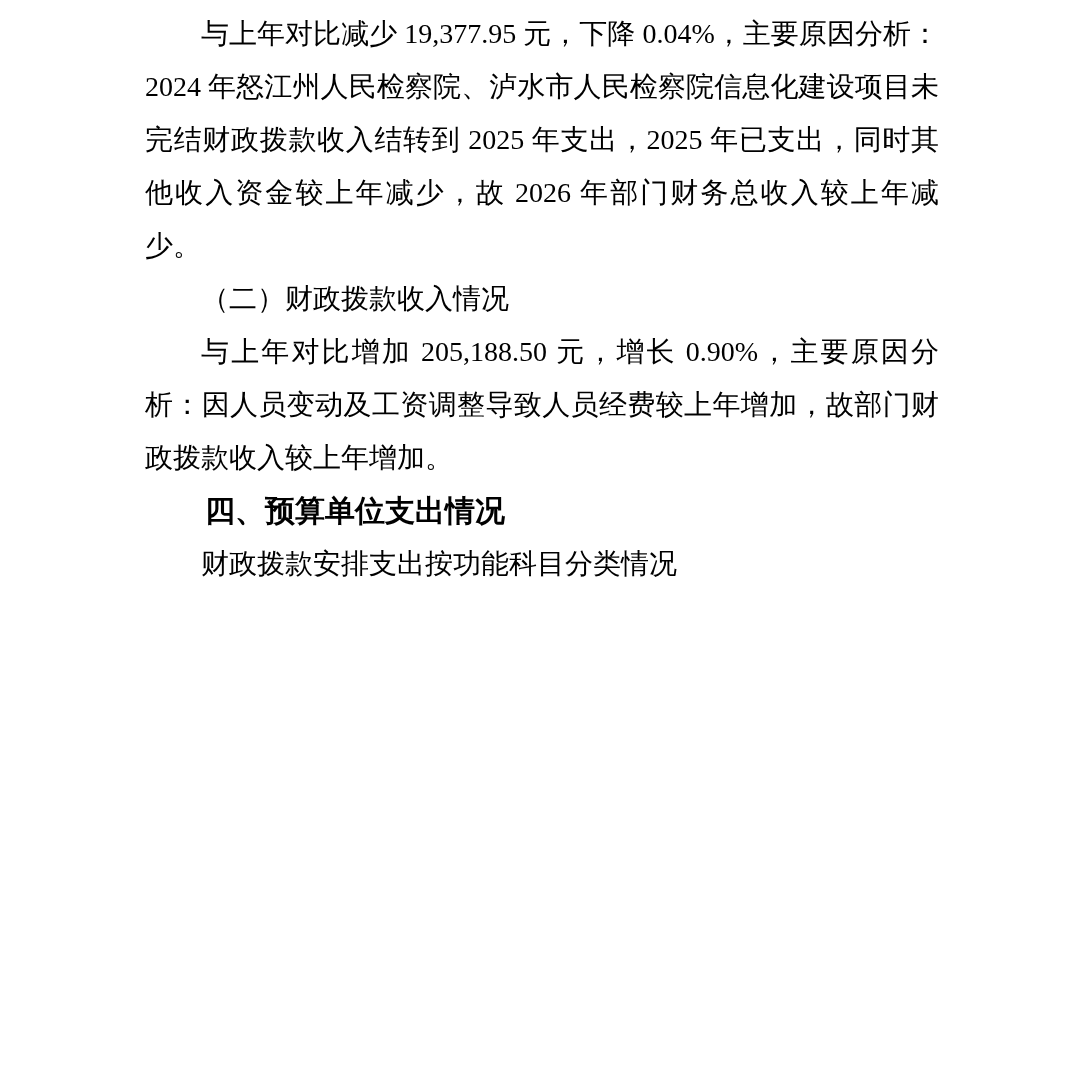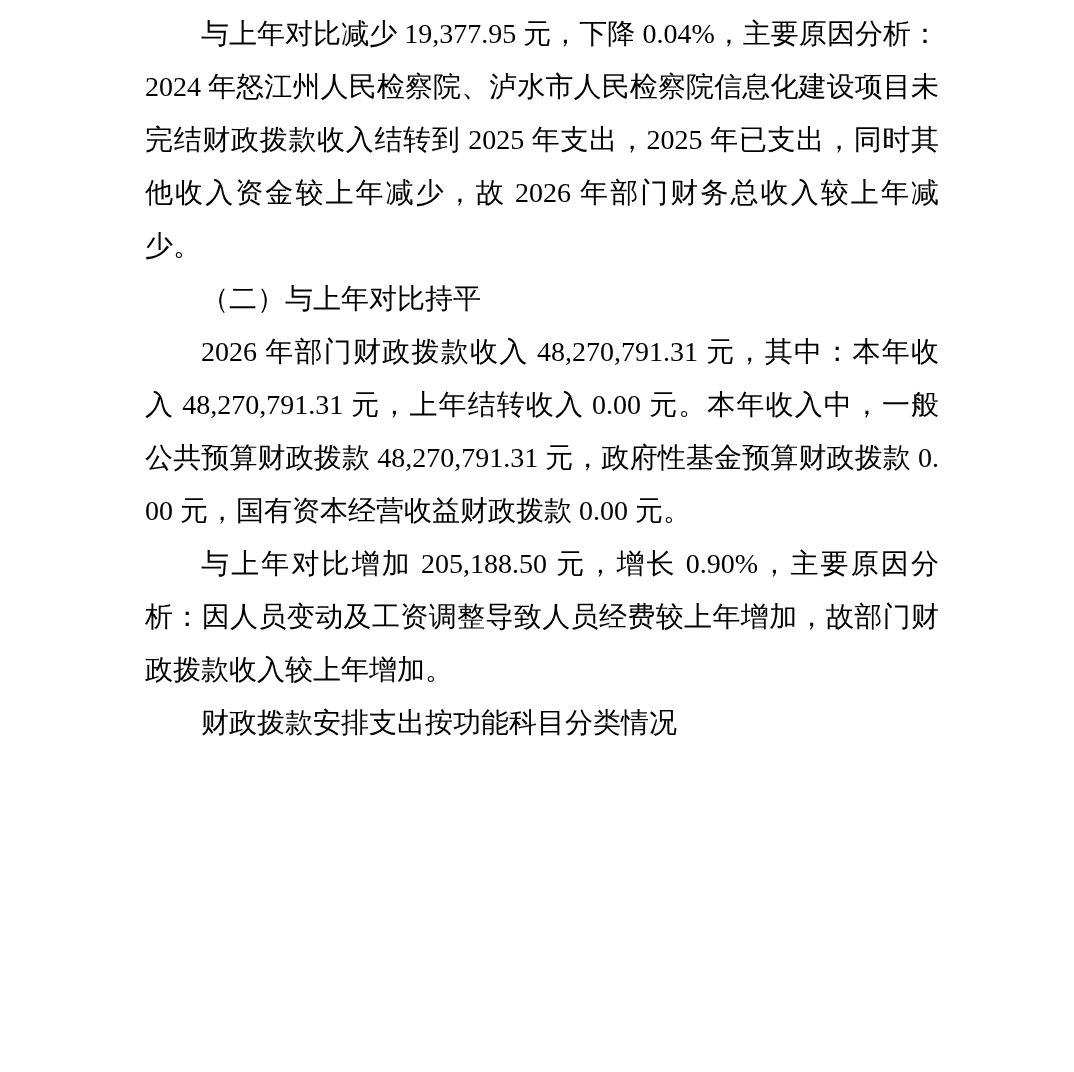--- a/index.html
+++ b/index.html
@@ -41,22 +41,22 @@
     font-weight: 700;
     font-size: 30px;
   }
 </style>
 </head>
 <body>
 
 <div class="page">
   <p class="body-para">与上年对比减少 19,377.95 元，下降 0.04%，主要原因分析：2024 年怒江州人民检察院、泸水市人民检察院信息化建设项目未完结财政拨款收入结转到 2025 年支出，2025 年已支出，同时其他收入资金较上年减少，故 2026 年部门财务总收入较上年减少。</p>
 
-  <p class="sub-heading">（二）与上年对比持平</p>
+  <p class="sub-heading">（二）财政拨款收入情况</p>
 
-  <p class="body-para">2026 年部门财政拨款收入 48,270,791.31 元，其中：本年收入 48,270,791.31 元，上年结转收入 0.00 元。本年收入中，一般公共预算财政拨款 48,270,791.31 元，政府性基金预算财政拨款 0.00 元，国有资本经营收益财政拨款 0.00 元。</p>
 
   <p class="body-para">与上年对比增加 205,188.50 元，增长 0.90%，主要原因分析：因人员变动及工资调整导致人员经费较上年增加，故部门财政拨款收入较上年增加。</p>
 
+  <p class="main-heading">四、预算单位支出情况</p>
 
 
   <p class="body-para">财政拨款安排支出按功能科目分类情况</p>
 </div>
 
 </body></html>

